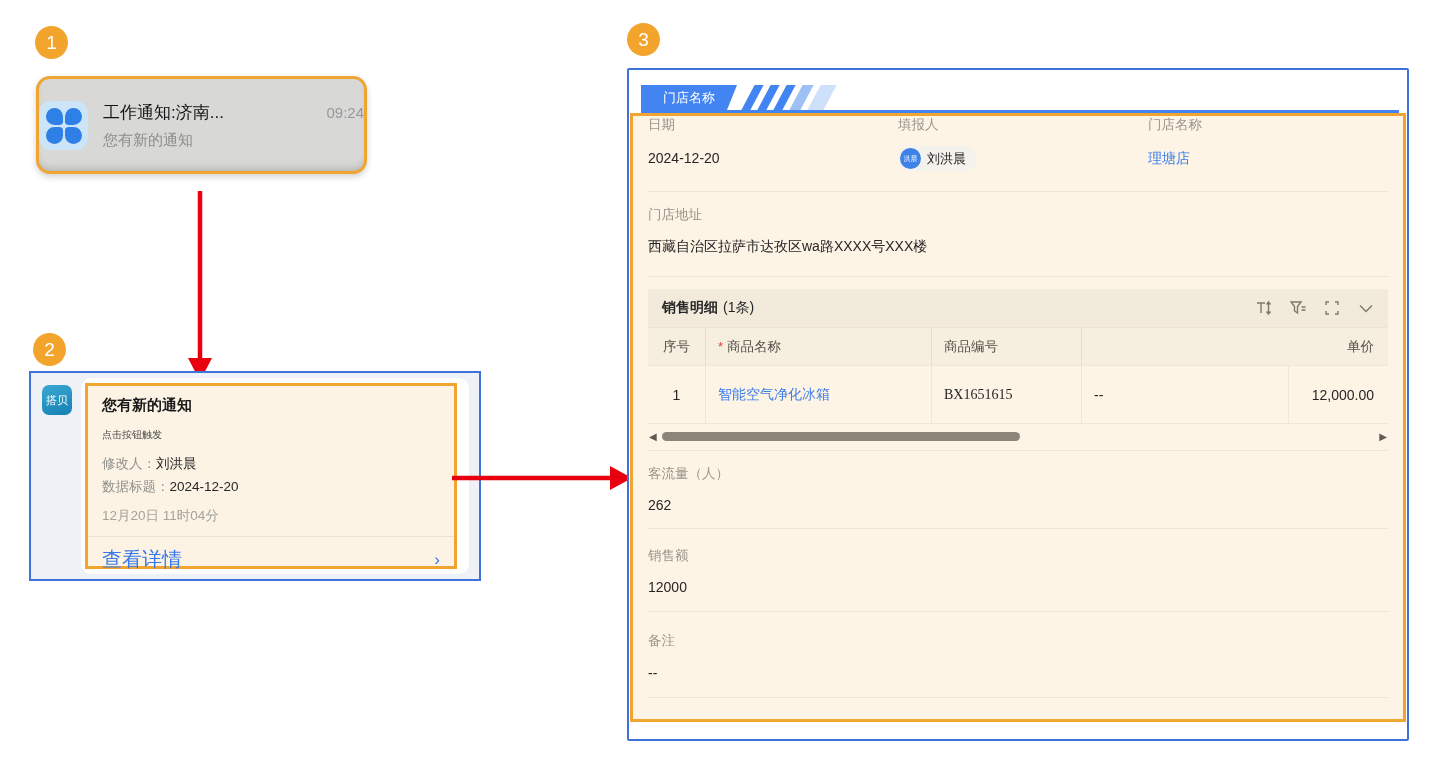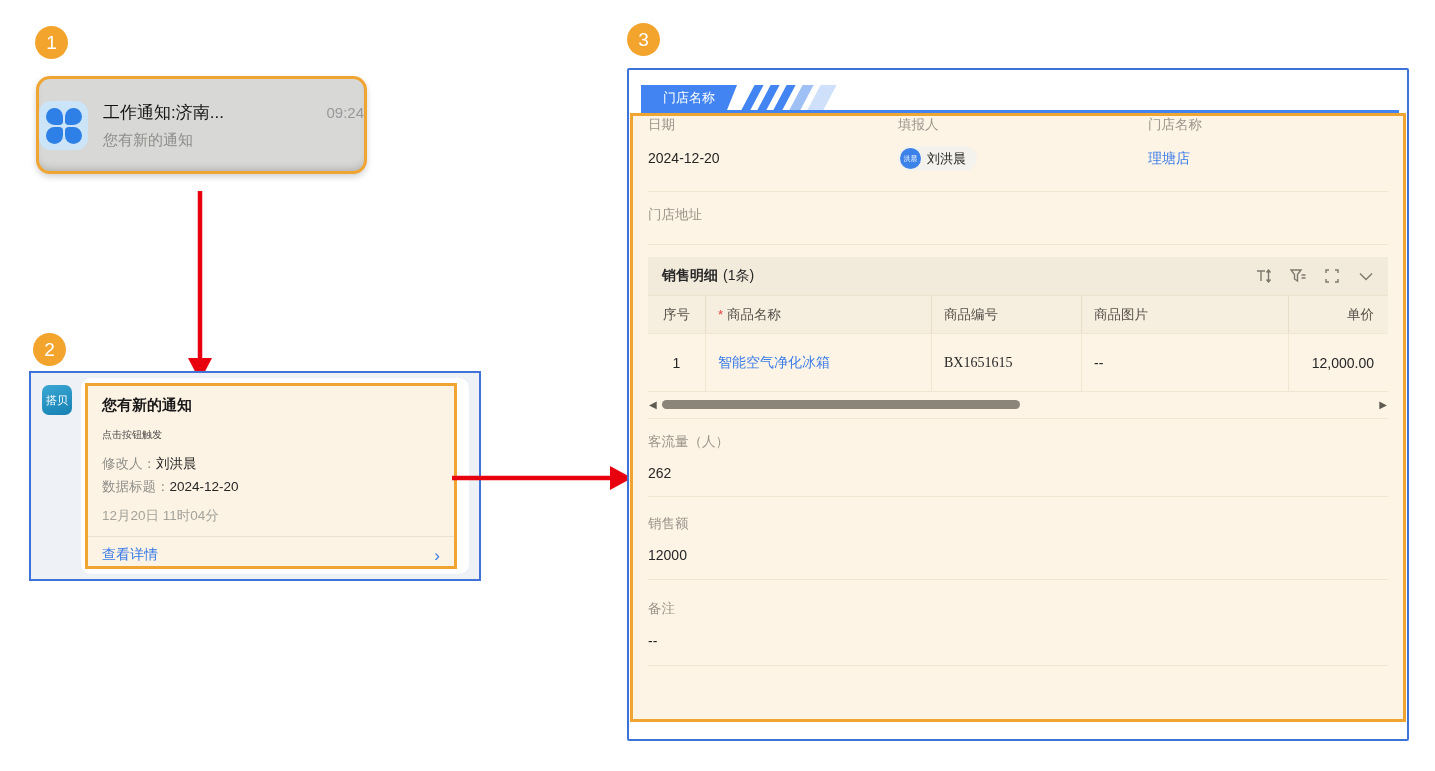--- a/index.html
+++ b/index.html
@@ -52,21 +52,21 @@
   #card2 .mtitle { font-size:15px; font-weight:bold; color:#1a1a1a; }
   #card2 .mbody  { font-size:10px; color:#4a4a4a; margin-top:13px; }
   #card2 .mrow   { font-size:13.5px; margin-top:13px; }
   #card2 .mrow + .mrow { margin-top:5px; }
   #card2 .mlabel { color:#8f8f89; }
   #card2 .mval   { color:#262626; }
   #card2 .mtime  { font-size:13.5px; color:#a3a39b; margin-top:11px; }
   #card2 .mdiv   { height:1px; background:#e9e1d1; margin:11px -14px 0 -14px; }
   #card2 .action { display:flex; align-items:center; justify-content:space-between;
                    margin-top:9px; cursor:pointer; }
-  #card2 .alink  { font-size:14px; color:#3679e8; }
+  #card2 .alink  { font-size:20px; color:#3679e8; }
   #card2 .achev  { font-size:17px; color:#3679e8; line-height:1; }
 
   
   #panel3 { position:absolute; left:627px; top:68px; width:782px; height:673px;
             background:#ffffff; border:2px solid #3f72d9; border-radius:2px; }
   .ribbon { position:absolute; left:12px; top:15px; height:25px; display:flex; align-items:stretch; }
   .ribbon .label { background:#4285f2; color:#fff; font-size:13px; display:flex;
                    align-items:center; padding:0 22px 0 22px;
                    clip-path:polygon(0 0,100% 0,calc(100% - 10px) 100%,0 100%); }
   .ribbon .stripes { display:flex; margin-left:4px; }
@@ -224,20 +224,21 @@
           </div>
         </div>
         <div class="fcol3">
           <div class="fieldlabel">门店名称</div>
           <div class="fieldvalue link">理塘店</div>
         </div>
       </div>
       <div class="hr m20"></div>
 
       <div class="fieldlabel addr-label">门店地址</div>
+      <div class="fieldvalue addr-value">西藏自治区拉萨市达孜区wa路XXXX号XXX楼</div>
       <div class="hr m20"></div>
 
       <div class="secthead">
         <span class="t">销售明细</span>
         <span class="c">(1条)</span>
         <div class="secticons">
           <span class="sicon">
             <svg width="16" height="14" viewBox="0 0 16 14" fill="none" stroke="#7d786d" stroke-width="1.4">
               <path d="M1 2 h8 M5 2 v10"></path>
                 <path d="M12.5 1 v12 M10.5 3.5 l2-2.5 2 2.5 M10.5 10.5 l2 2.5 2-2.5"></path>
@@ -262,21 +263,20 @@
         </div>
       </div>
 
       <div class="thead">
         <div class="cell c0">序号</div>
         <div class="cell c1">
             <span class="req">*</span>
             <span>商品名称</span>
           </div>
         <div class="cell c2">商品编号</div>
-        <div class="cell c3">商品图片</div>
         <div class="cell c4">单价</div>
       </div>
 
       <div class="tbody">
         <div class="cell c0">1</div>
         <div class="cell c1">
             <span class="link">智能空气净化冰箱</span>
           </div>
         <div class="cell c2">BX1651615</div>
         <div class="cell c3">--</div>

